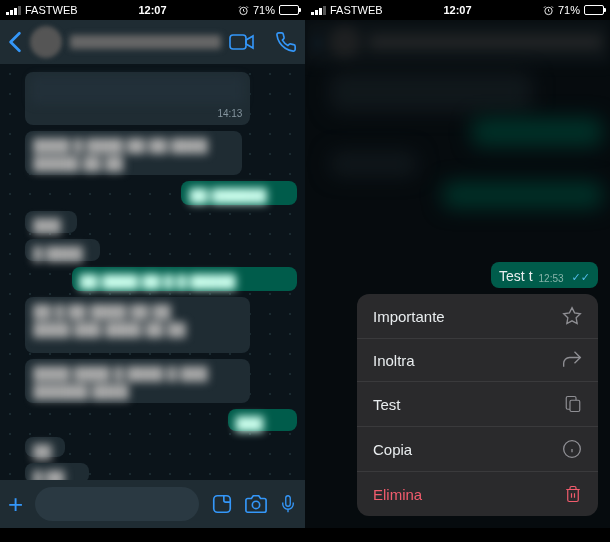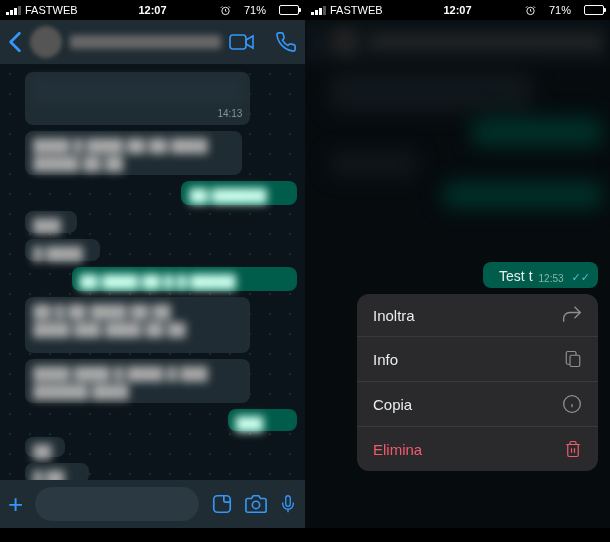--- a/index.html
+++ b/index.html
@@ -3,21 +3,21 @@
   <meta charset="utf-8">
   <style>
     * { margin: 0; padding: 0; box-sizing: border-box; }
     body { font-family: -apple-system, BlinkMacSystemFont, 'Helvetica Neue', sans-serif; background: #000; width: 610px; height: 542px; overflow: hidden; display: flex; }
     .screen { width: 305px; height: 528px; position: relative; background: #0b141a; overflow: hidden; }
     .screen.right { background: #0b141a; }
     
     
     .status-bar { height: 20px; background: #000; display: flex; align-items: center; justify-content: space-between; padding: 0 6px; font-size: 11px; color: #fff; position: relative; z-index: 10; }
     .status-left { display: flex; align-items: center; gap: 4px; }
-    .status-right { display: flex; align-items: center; gap: 13px; }
+    .status-right { display: flex; align-items: center; gap: 4px; }
     .status-center { position: absolute; left: 50%; transform: translateX(-50%); font-weight: 600; }
     .signal-bars { display: inline-flex; gap: 1px; align-items: flex-end; }
     .signal-bars span { width: 3px; background: #fff; }
     .signal-bars span:nth-child(1) { height: 3px; }
     .signal-bars span:nth-child(2) { height: 5px; }
     .signal-bars span:nth-child(3) { height: 7px; }
     .signal-bars span:nth-child(4) { height: 9px; background: #555; }
     .battery { display: inline-flex; align-items: center; gap: 2px; }
     .battery-icon { width: 20px; height: 10px; border: 1px solid #fff; border-radius: 2px; position: relative; }
     .battery-icon::after { content: ''; position: absolute; right: -3px; top: 2px; width: 2px; height: 4px; background: #fff; border-radius: 0 1px 1px 0; }
@@ -42,21 +42,21 @@
     
     
     .input-bar { position: absolute; bottom: 0; left: 0; right: 0; height: 48px; background: #1f2c33; display: flex; align-items: center; padding: 0 8px; gap: 12px; }
     .input-field { flex: 1; height: 34px; background: #2a3942; border-radius: 17px; }
     .plus-icon { color: #3497f9; font-size: 26px; font-weight: 300; }
     .bar-icon { color: #3497f9; }
     .blur-content { position: absolute; top: 64px; bottom: 0; left: 0; right: 0; padding: 8px; }
     .blur-msg { filter: blur(10px); }
     
     
-    .selected-msg { position: absolute; right: 12px; top: 262px; background: #005c4b; padding: 6px 8px 4px 16px; border-radius: 8px; color: #e9edef; font-size: 14px; display: flex; align-items: flex-end; gap: 6px; z-index: 5; }
+    .selected-msg { position: absolute; right: 12px; top: 262px; background: #005c4b; padding: 6px 8px 4px 8px; border-radius: 8px; color: #e9edef; font-size: 14px; display: flex; align-items: flex-end; gap: 6px; z-index: 5; }
     .selected-msg .time { font-size: 10px; color: #88b5ab; }
     .checks { color: #53bdeb; font-size: 11px; margin-left: 2px; }
     
     .context-menu { position: absolute; right: 12px; left: 52px; top: 294px; background: #2a2a2c; border-radius: 12px; overflow: hidden; z-index: 5; }
     .menu-item { display: flex; align-items: center; justify-content: space-between; padding: 12px 16px; color: #e9edef; font-size: 15px; border-bottom: 1px solid #3a3a3c; }
     .menu-item:last-child { border-bottom: none; }
     .menu-item.danger { color: #f15c6d; }
     .menu-item.danger .menu-icon { color: #f15c6d; }
     .menu-icon { color: #8e8e93; display: flex; align-items: center; }
     
@@ -219,30 +219,38 @@
   <div class="dim-overlay"></div>
 
   <div class="selected-msg">
     <span>Test t</span>
     <span class="time">12:53</span>
     <span class="checks">✓✓</span>
   </div>
 
   <div class="context-menu">
     <div class="menu-item">
+      <span>Importante</span>
+      <span class="menu-icon">
+        <svg width="20" height="20" viewBox="0 0 24 24" fill="none" stroke="currentColor" stroke-width="1.6">
+            <polygon points="12 2 15.09 8.26 22 9.27 17 14.14 18.18 21.02 12 17.77 5.82 21.02 7 14.14 2 9.27 8.91 8.26 12 2"></polygon>
+          </svg>
+      </span>
+    </div>
+    <div class="menu-item">
       <span>Inoltra</span>
       <span class="menu-icon">
         <svg width="20" height="18" viewBox="0 0 24 20" fill="none" stroke="currentColor" stroke-width="1.6">
             <path d="M15 14l7-7-7-7"></path>
             <path d="M22 7H9a7 7 0 00-7 7v4"></path>
           </svg>
       </span>
     </div>
     <div class="menu-item">
-      <span>Info</span>
+      <span>Test</span>
       <span class="menu-icon">
         <svg width="18" height="20" viewBox="0 0 24 24" fill="none" stroke="currentColor" stroke-width="1.6">
             <rect x="8" y="7" width="13" height="15" rx="2"></rect>
             <path d="M16 7V4a2 2 0 00-2-2H5a2 2 0 00-2 2v13a2 2 0 002 2h3"></path>
           </svg>
       </span>
     </div>
     <div class="menu-item">
       <span>Copia</span>
       <span class="menu-icon">

